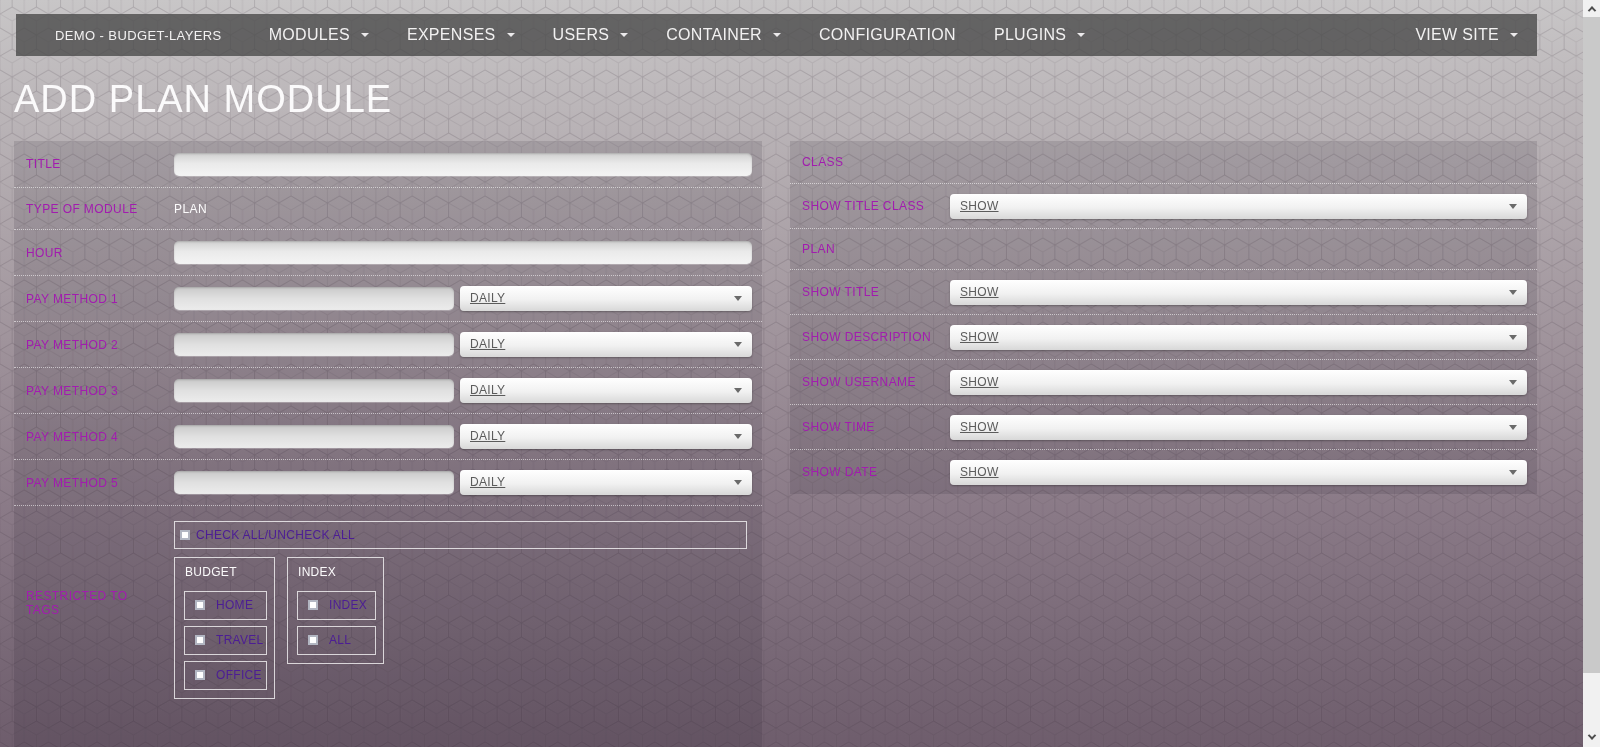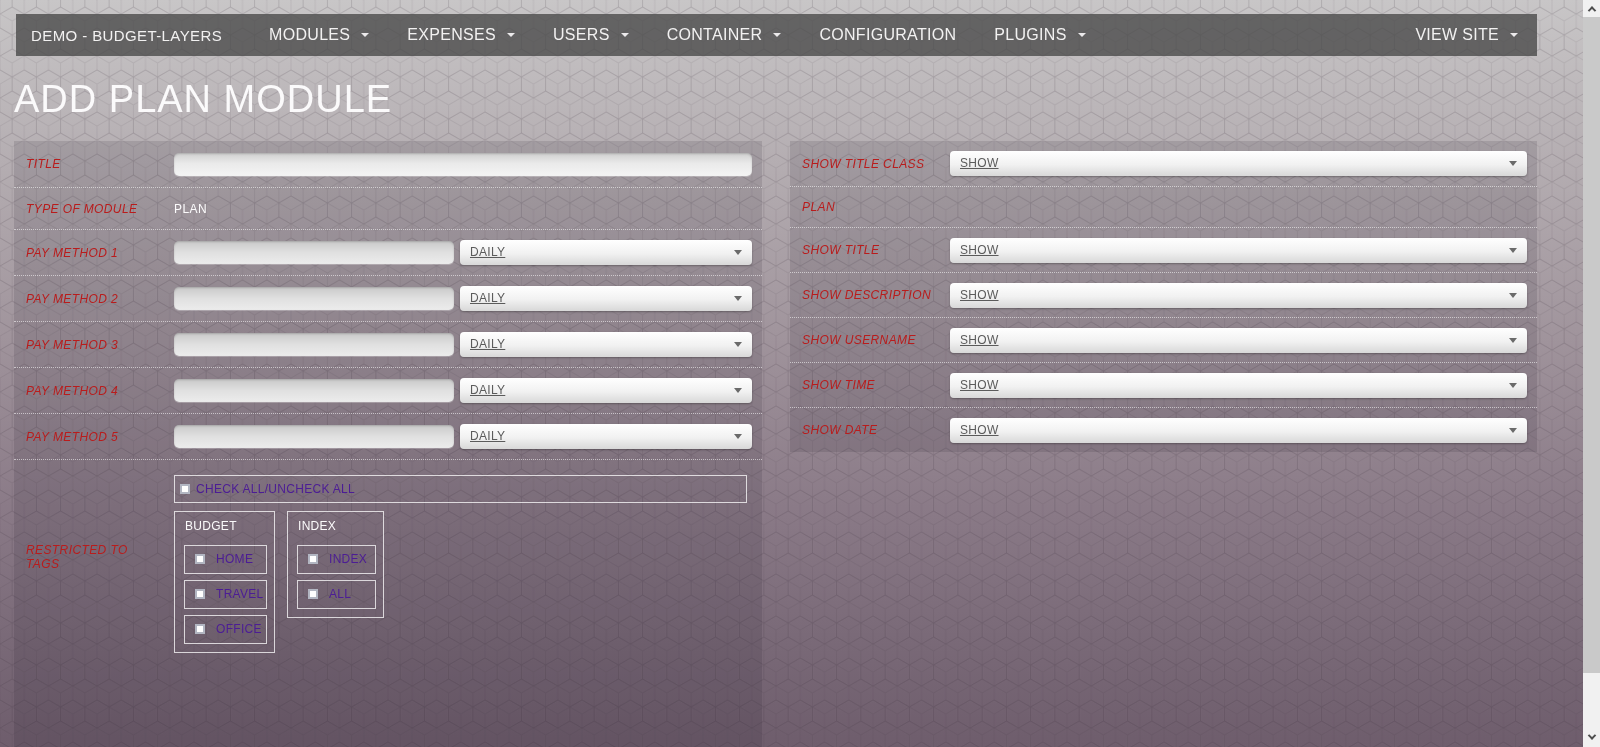--- a/index.html
+++ b/index.html
@@ -10,41 +10,41 @@
     position:relative;
   }
   #pattern-bg { position:absolute; inset:0; z-index:0; pointer-events:none; }
 
   
   .navbar {
     position:absolute; left:16px; top:14px; width:1521px; height:42px;
     background:rgba(72,72,72,0.78); z-index:2;
     display:flex; align-items:center; color:#f2f1f1;
   }
-  .brand { font-size:15px; letter-spacing:.4px; padding:0 14px 0 15px; margin-right:14px; white-space:nowrap; cursor:pointer; }
+  .brand { font-size:13px; letter-spacing:.4px; padding:0 14px 0 15px; margin-right:14px; white-space:nowrap; cursor:pointer;margin-left:24px; }
   .nav-item { font-size:16px; letter-spacing:.3px; padding:0 19px; display:flex; align-items:center; gap:11px; cursor:pointer; white-space:nowrap; }
   .nav-right { margin-left:auto; }
   .caret-down { width:0; height:0; border-left:4px solid transparent; border-right:4px solid transparent; border-top:4px solid #eceaec; display:inline-block; }
 
   
   .page-title {
     position:absolute; left:14px; top:78px; z-index:1;
     font-size:38px; font-weight:300; letter-spacing:1px; color:#fbfafb;
   }
 
   
   .panel { position:absolute; top:141px; background:rgba(34,24,36,0.13); z-index:1; }
   .panel-left  { left:14px;  width:748px; height:606px; }
   .panel-right { left:790px; width:747px; }
   .row { display:flex; align-items:center; min-height:46px; padding-left:12px; }
   .row + .row { border-top:1px dotted rgba(255,255,255,0.55); }
   .row.h42 { min-height:42px; }
   .row.h45 { min-height:45px; }
   .row.h41 { min-height:41px; }
-  .lbl { flex:0 0 148px; font-size:12px; color:#b91c1c; letter-spacing:.4px; padding-right:18px;font-style:italic; }
+  .lbl { flex:0 0 148px; font-size:12px; color:#a21caf; letter-spacing:.4px; padding-right:18px; }
   .static-val { font-size:12px; color:#fcfbfc; letter-spacing:.4px; }
 
   
   .tinput {
     height:23px; border:none; border-radius:5px; outline:none;
     background:linear-gradient(180deg,#cfcfcf 0%,#eaeaea 45%,#f4f4f4 100%);
     box-shadow:inset 0 1px 2px rgba(0,0,0,0.18), 0 1px 0 rgba(255,255,255,0.25);
     font-family:"Liberation Sans", sans-serif; font-size:12px; color:#555; padding:0 8px;
   }
   .w-full { flex:1; margin-right:10px; }
@@ -154,20 +154,24 @@
     <span class="lbl">TITLE</span>
     <input class="tinput w-full" type="text" value="" style="">
   </div>
 
   <div class="row h42">
     <span class="lbl">TYPE OF MODULE</span>
     <span class="static-val">PLAN</span>
   </div>
 
 
+  <div class="row">
+    <span class="lbl">HOUR</span>
+    <input class="tinput w-full" type="text" value="" style="">
+  </div>
 
   <div class="row">
     <span class="lbl">PAY METHOD 1</span>
     <input class="tinput w-half" type="text" value="" style="">
     <div class="fselect sel-flex">
       <span>DAILY</span>
       <span class="sel-caret"></span>
     </div>
   </div>
 
@@ -241,20 +245,23 @@
             <span class="cb-label">ALL</span>
           </div>
         </div>
       </div>
     </div>
   </div>
 </div>
 
 <div class="panel panel-right">
 
+  <div class="row h42">
+    <span class="lbl" style="flex:1">CLASS</span>
+  </div>
 
   <div class="row h45">
     <span class="lbl">SHOW TITLE CLASS</span>
     <div class="fselect sel-flex">
       <span>SHOW</span>
       <span class="sel-caret"></span>
     </div>
   </div>
 
   <div class="row h41">

